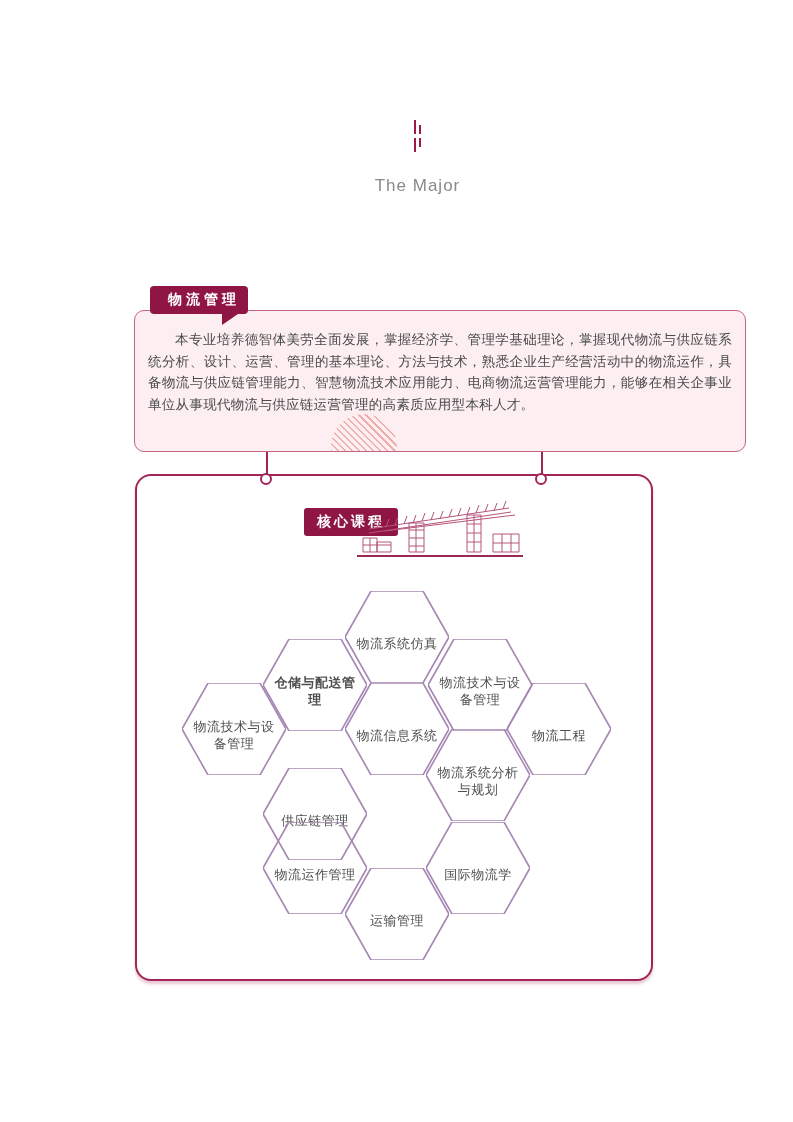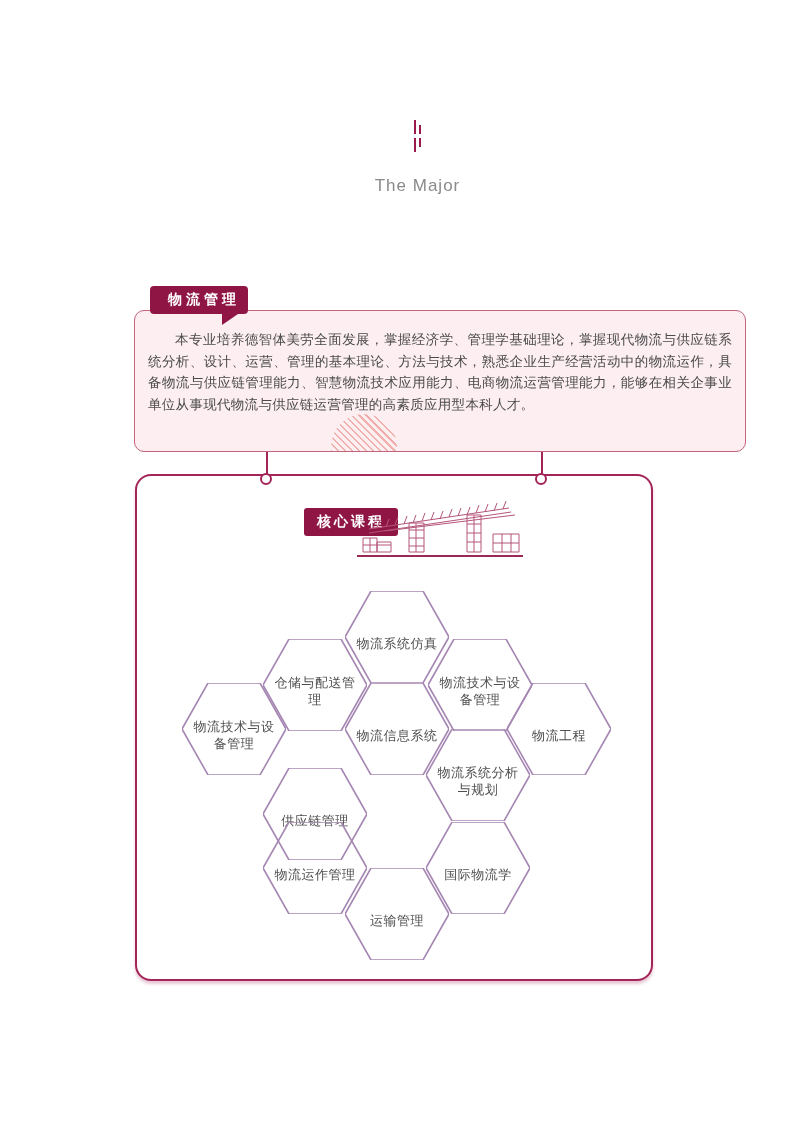--- a/index.html
+++ b/index.html
@@ -53,21 +53,21 @@
     letter-spacing:3px; padding:5px 13px; border-radius:3px;margin-left:36px; }
   .gate { position:absolute; left:218px; top:22px; }
 
   
   .hex { position:absolute; width:104px; height:104px; }
   .hex svg { position:absolute; inset:0; }
   .hex .lbl { position:absolute; inset:0; display:flex; align-items:center;
     justify-content:center; text-align:center; padding:0 10px;
     font-size:13px; line-height:17px; color:#4f4f4f; letter-spacing:0.5px; }
   .hx0  { left:208px; top:115px; }
-  .hx1  { left:126px; top:163px; }
+  .hx1  { left:126px; top:163px;font-weight:bold; }
   .hx2  { left:291px; top:163px; }
   .hx3  { left:45px;  top:207px; }
   .hx4  { left:208px; top:207px; }
   .hx5  { left:370px; top:207px; }
   .hx6  { left:126px; top:253px;margin-top:39px; }
   .hx7  { left:289px; top:253px; }
   .hx8  { left:208px; top:299px; }
   .hx9  { left:126px; top:346px; }
   .hx10 { left:289px; top:346px; }
   .hx11 { left:208px; top:392px; }

